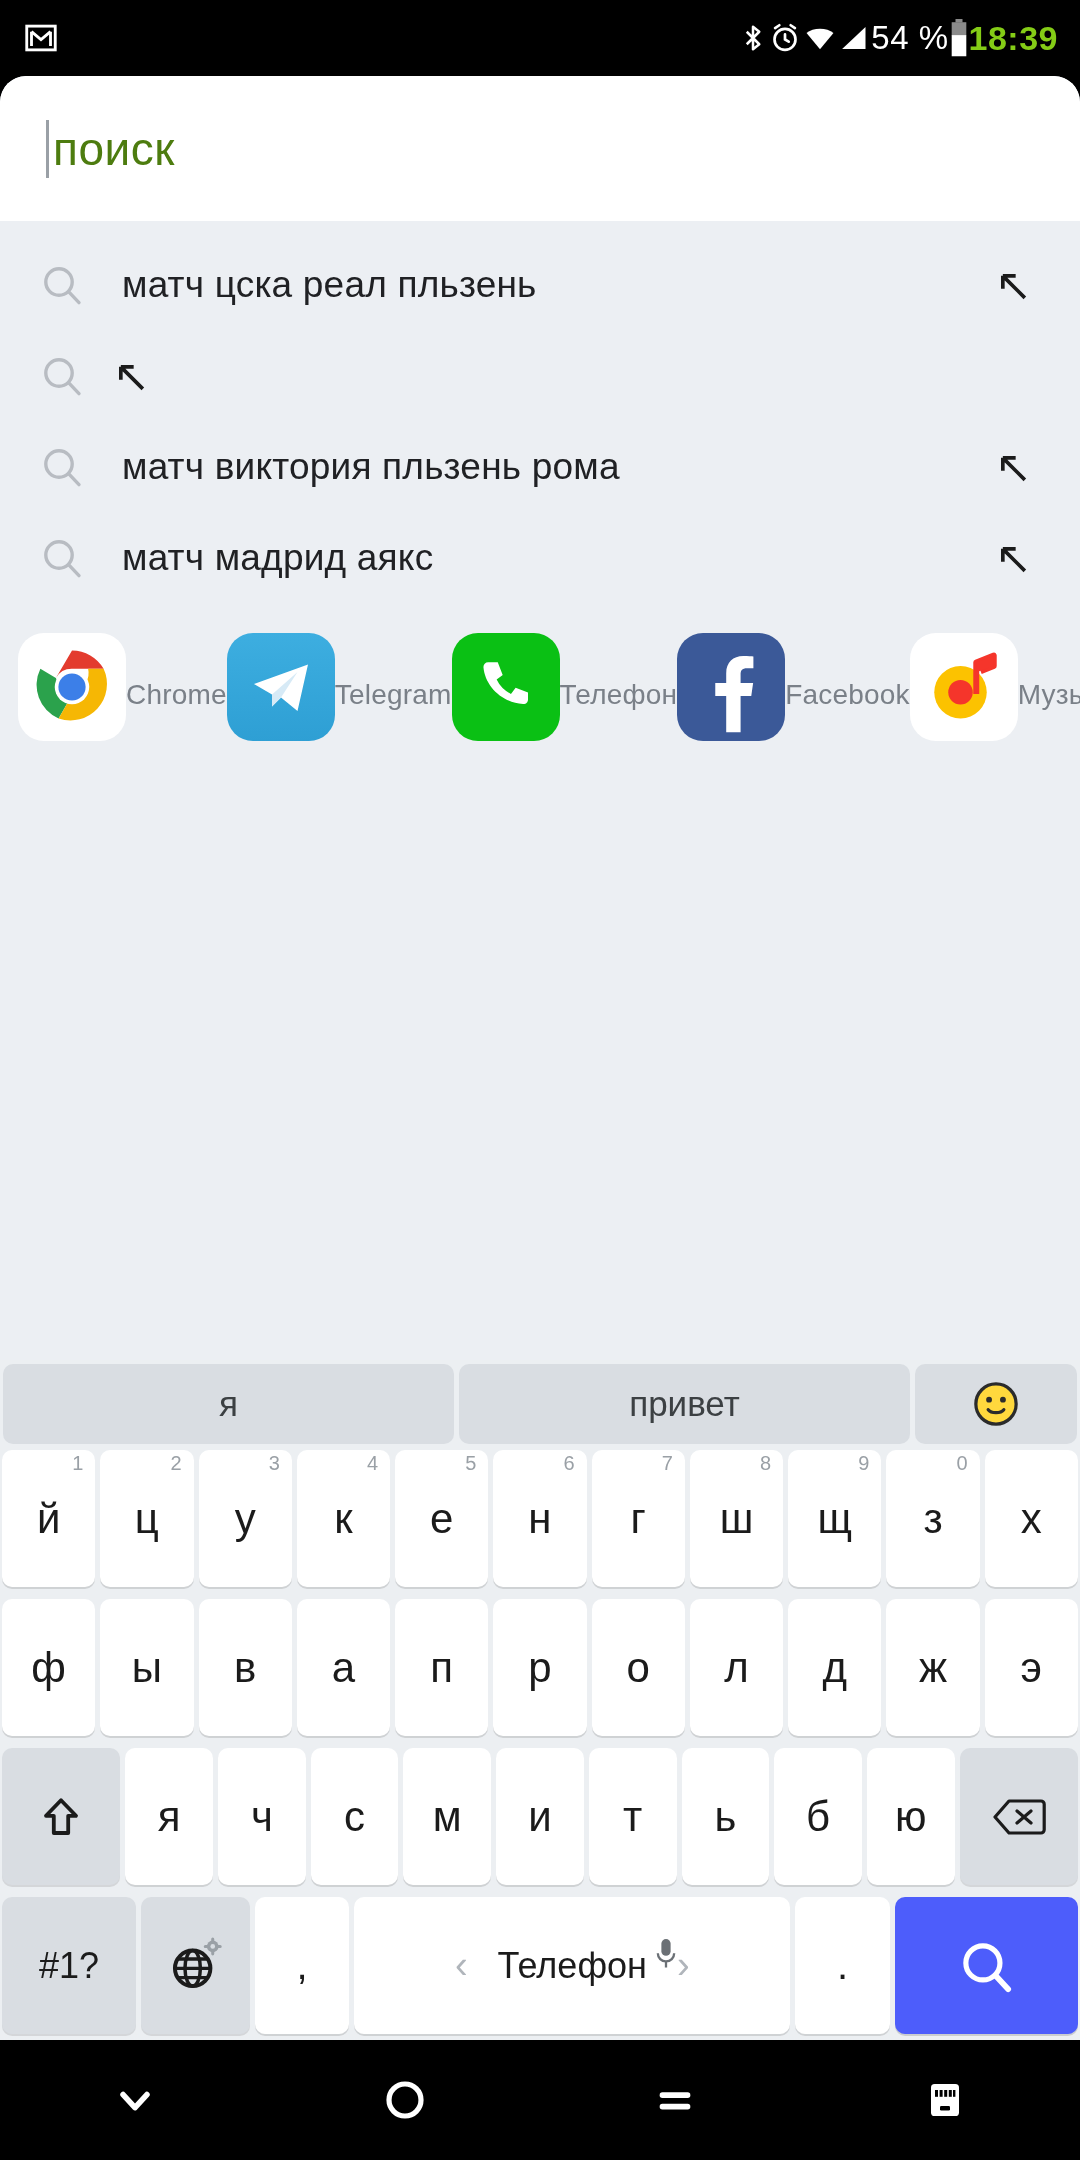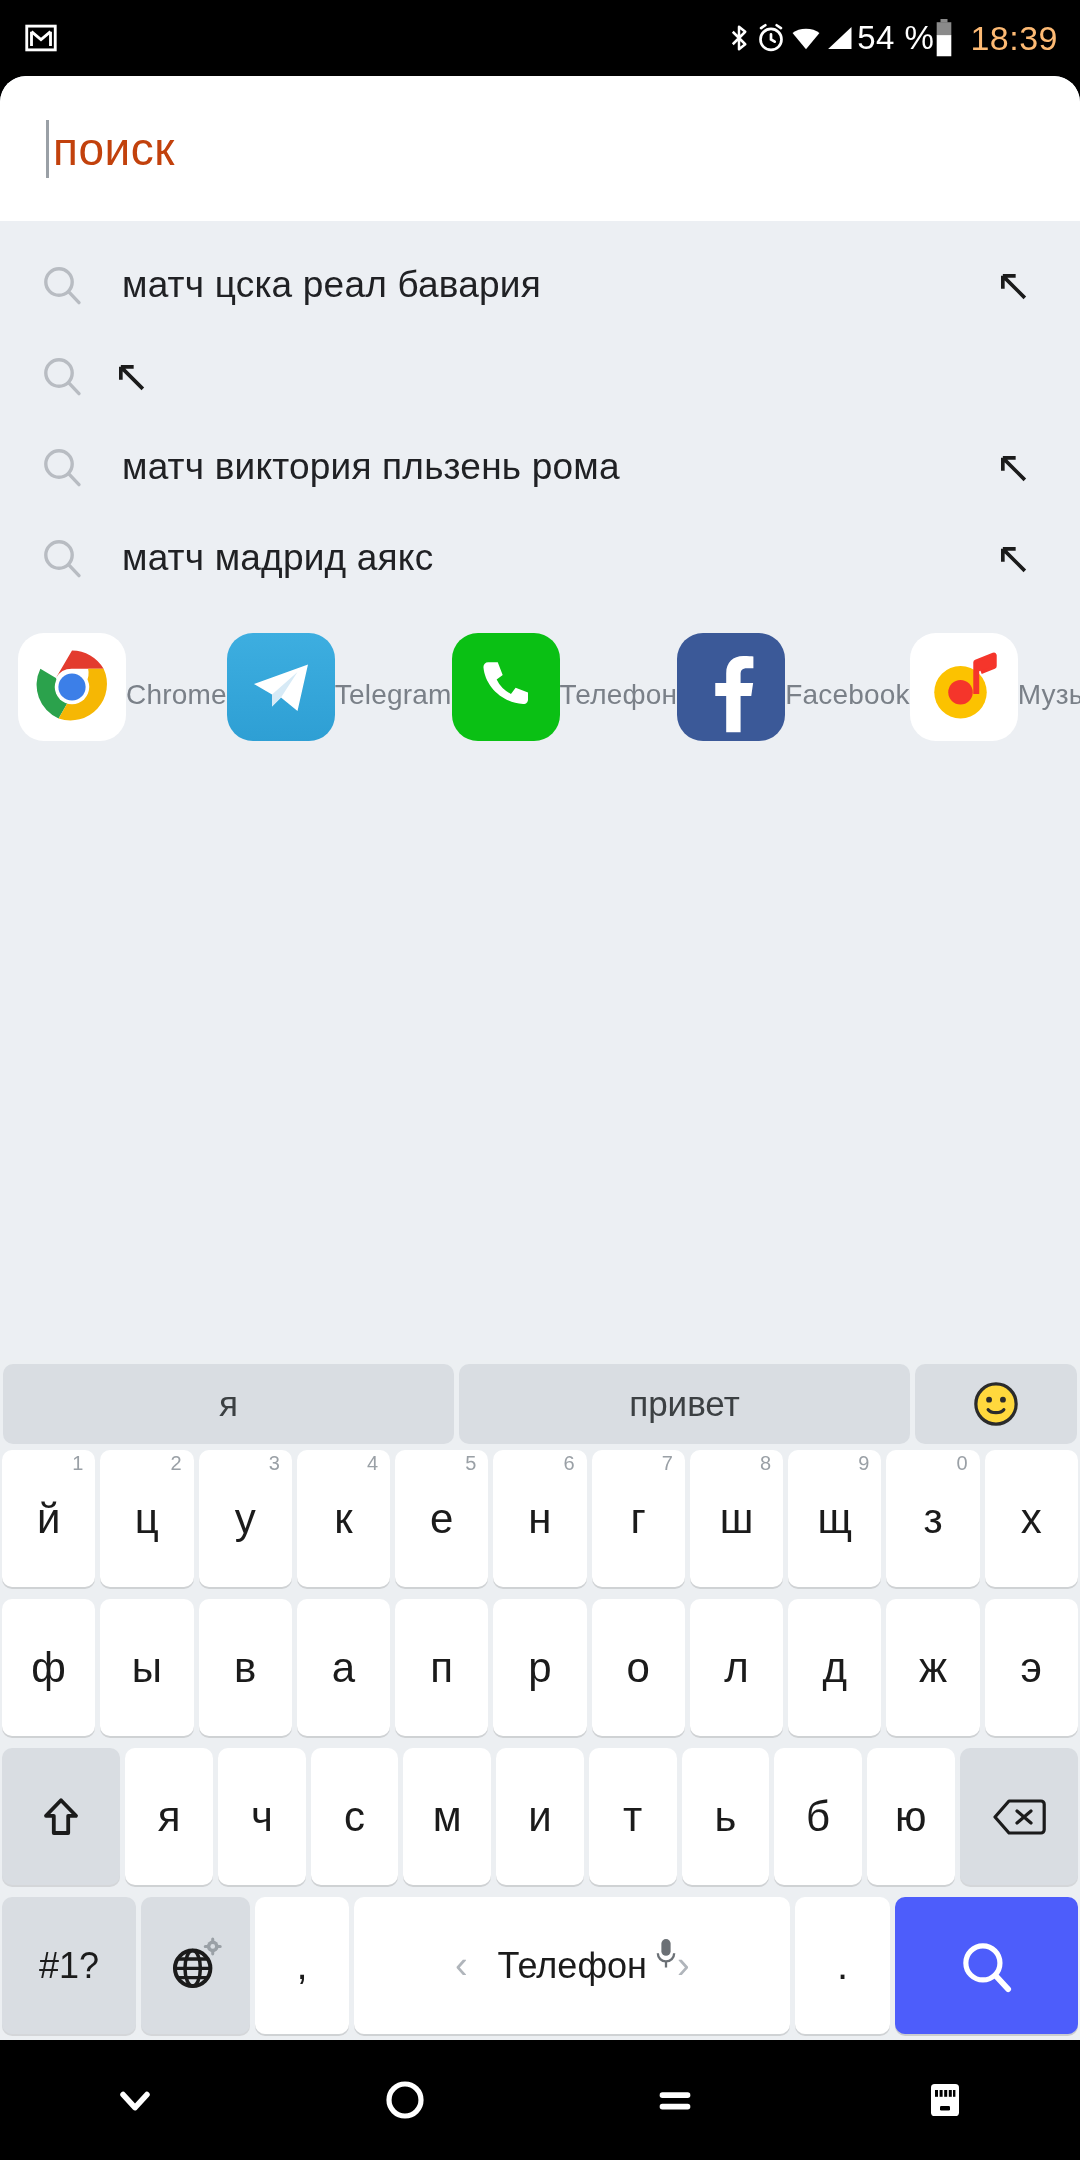--- a/index.html
+++ b/index.html
@@ -13,39 +13,39 @@
 
   
   #status-bar {
     height:76px; width:1080px; background:#000;
     display:flex; align-items:center; padding:0 22px;
   }
   #status-left { display:flex; align-items:center; }
   #status-right { margin-left:auto; display:flex; align-items:center; gap:0; }
   .sb-icon { display:flex; align-items:center; justify-content:center; }
   #battery-pct { color:#fff; font-size:33px; letter-spacing:.5px; }
-  #clock { color:#fdba74; font-size:34px; margin-left:16px; letter-spacing:.5px; }
+  #clock { color:#84cc16; font-size:34px; margin-left:0; letter-spacing:.5px;font-weight:bold; }
 
   
   #sheet {
     position:absolute; top:76px; left:0; width:1080px; height:1964px;
     background:#eceff3;
     border-top-left-radius:26px; border-top-right-radius:26px;
     overflow:hidden;
   }
   #search-field-wrap {
     background:#fff; height:145px; width:100%;
     display:flex; align-items:center; padding:0 46px;
     border-top-left-radius:26px; border-top-right-radius:26px;
   }
   #caret {
     width:3px; height:58px; background:#9aa0a6; margin-right:4px; flex:0 0 auto;
   }
   #search-placeholder {
-    color:#c2410c; font-size:46px; letter-spacing:.5px;
+    color:#4d7c0f; font-size:46px; letter-spacing:.5px;
   }
 
   
   #suggestions { padding-top:18px; }
   .suggestion-row {
     height:91px; display:flex; align-items:center; padding:0 38px;
   }
   .sug-icon { width:62px; flex:0 0 62px; display:flex; align-items:center; }
   .sug-text {
     flex:1; font-size:37px; color:#202124; padding-left:22px;
@@ -180,21 +180,21 @@
 
   <div id="suggestions">
 
     <div class="suggestion-row">
       <span class="sug-icon">
         <svg width="48" height="48" viewBox="0 0 24 24">
           <circle cx="10.5" cy="10.5" r="6.6" fill="none" stroke="#b8bcc2" stroke-width="1.7"></circle>
           <path d="M15.4 15.4 L20.5 20.8" stroke="#b8bcc2" stroke-width="1.7" stroke-linecap="round"></path>
         </svg>
       </span>
-      <span class="sug-text">матч цска реал бавария</span>
+      <span class="sug-text">матч цска реал пльзень</span>
       <span class="sug-arrow">
         <svg width="44" height="44" viewBox="0 0 24 24">
           <path d="M19 19 L7 7 M7 7 L7 14 M7 7 L14 7" fill="none" stroke="#1b1b1b" stroke-width="2"></path>
         </svg>
       </span>
     </div>
 
     <div class="suggestion-row">
       <span class="sug-icon">
         <svg width="48" height="48" viewBox="0 0 24 24">

